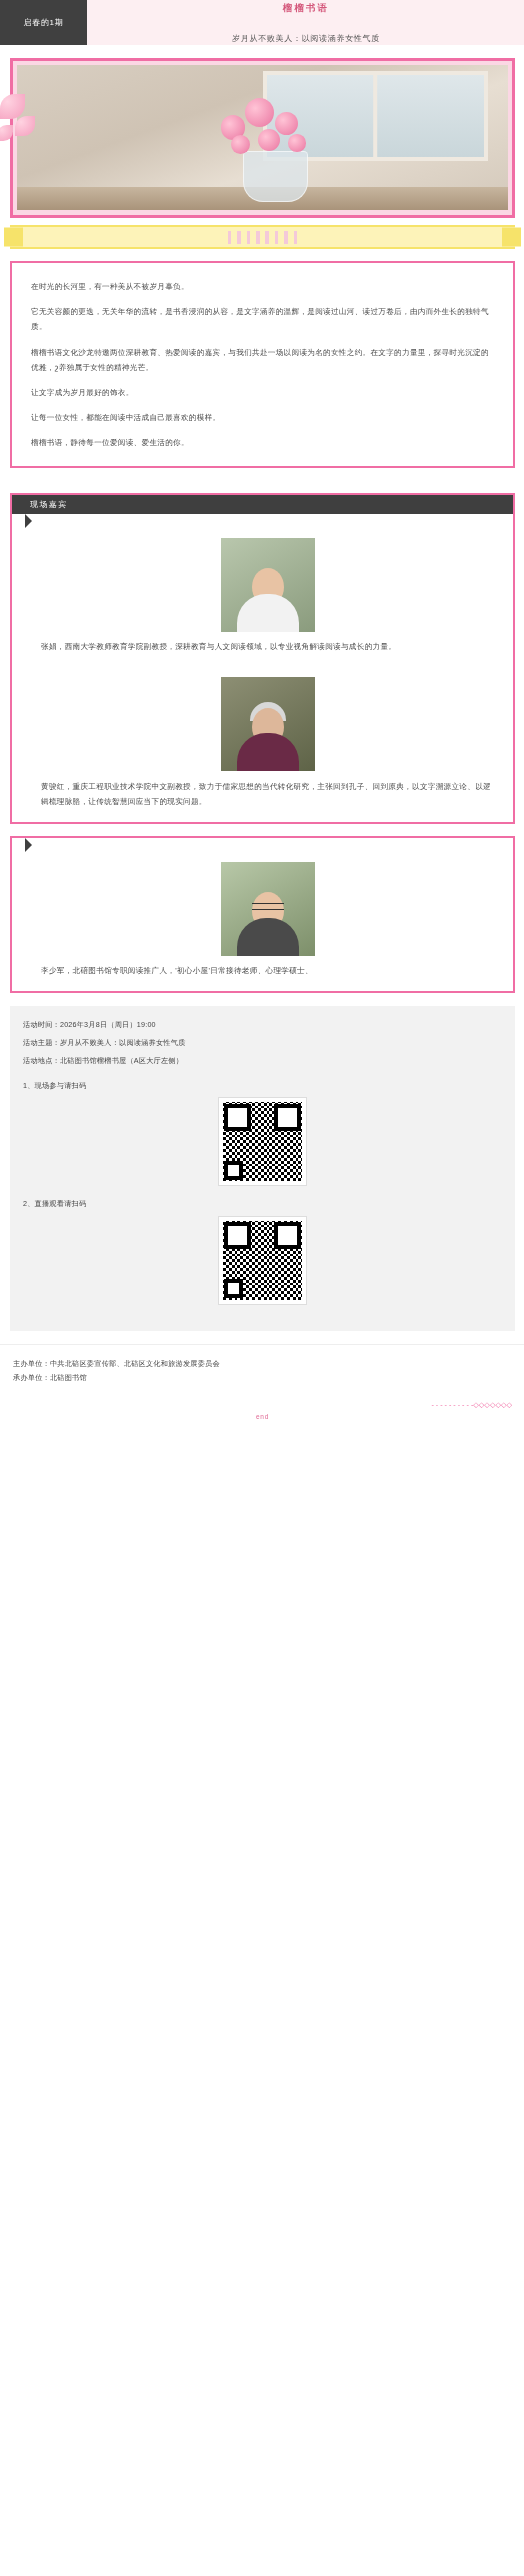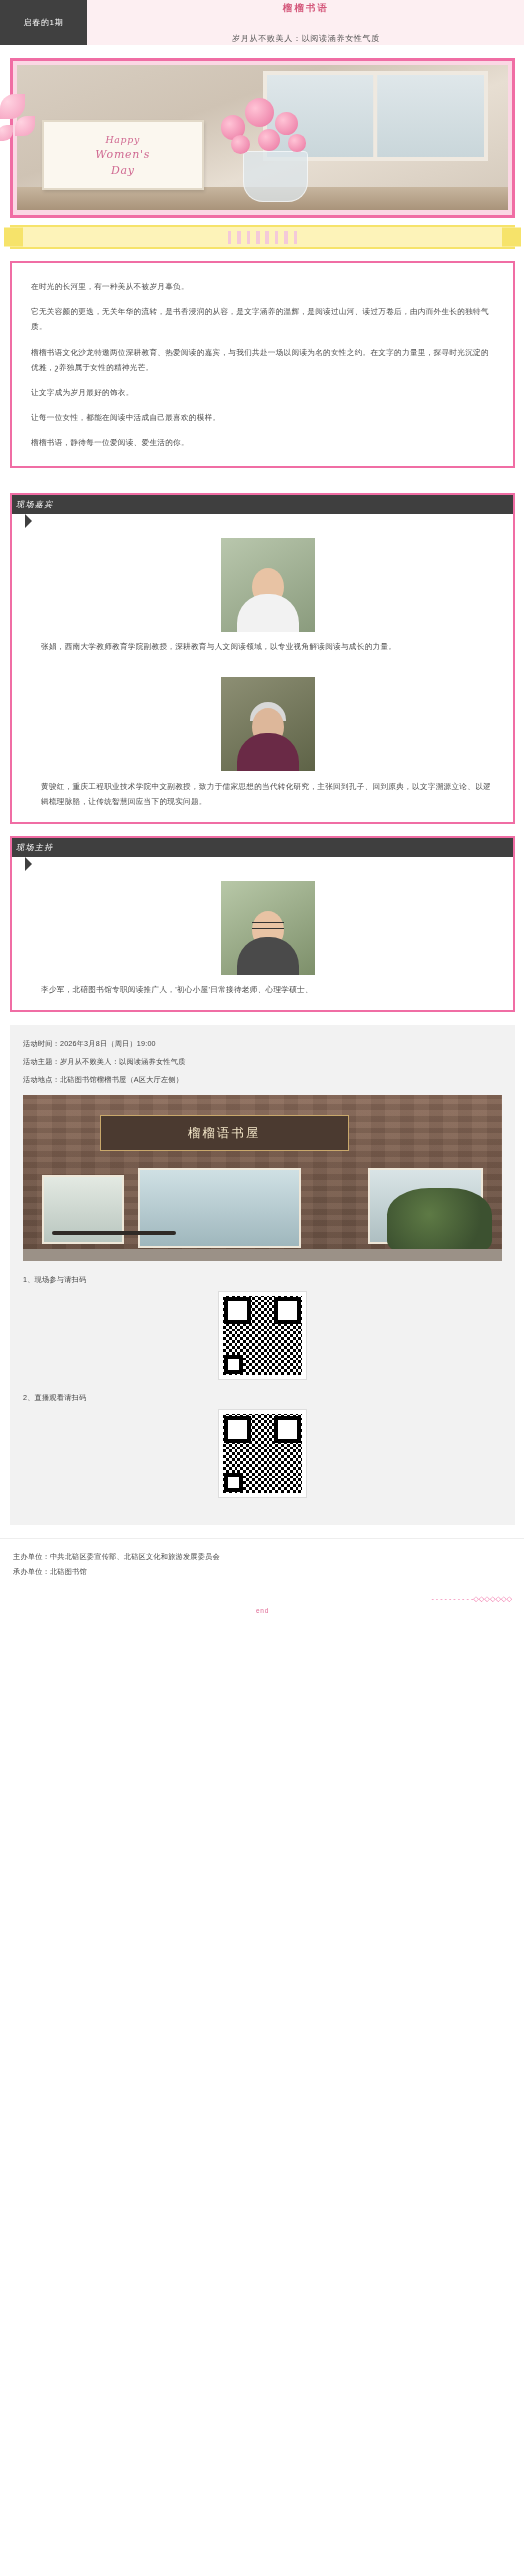--- a/index.html
+++ b/index.html
@@ -188,21 +188,21 @@
     background: #fff;
     padding: 0 0 13px 0;
     position: relative;
   }
   .sec-title-bar {
     background: #3f3f3f;
     height: 19px;
     display:flex; align-items:center;
   }
   .sec-title-bar span {
-    color:#fff; font-size:8px; letter-spacing:1.4px; padding-left:4px;font-style:italic;
+    color:#fff; font-size:8px; letter-spacing:1.4px; padding-left:18px;
   }
   .sec-notch {
     width: 0; height: 0;
     border-left: 7.2px solid #3f3f3f;
     border-top: 7.2px solid transparent;
     border-bottom: 7.2px solid transparent;
     margin-left: 13px;
   }
   .guest { padding: 10px 19px 0 29px; text-align:center; }
   .guest-photo {
@@ -366,25 +366,20 @@
         <div class="table-edge"></div>
         <div class="hero-vase"></div>
         <div class="hero-flowers">
           <i style="left:7.2px;top:22px;width:24.6px;height:24.6px;"></i>
           <i style="left:32px;top:4.3px;width:29px;height:29px;"></i>
           <i style="left:62px;top:19px;width:23px;height:23px;"></i>
           <i style="left:45px;top:36px;width:22px;height:22px;"></i>
           <i style="left:17.4px;top:42px;width:19px;height:19px;"></i>
           <i style="left:75px;top:41px;width:17.4px;height:17.4px;"></i>
         </div>
-        <div class="hero-card">
-          <span class="l1">Happy</span>
-          <span class="l2">Women's</span>
-          <span class="l3">Day</span>
-        </div>
       </div>
     </div>
   </div>
 
   <div class="ribbon">
     <div class="end l"></div>
     <i></i>
       <i></i>
       <i></i>
       <i></i>
@@ -424,50 +419,37 @@
       <div class="guest-photo g2">
         <div class="hair"></div>
           <div class="face"></div>
           <div class="body"></div>
       </div>
       <div class="guest-desc">黄骏红，重庆工程职业技术学院中文副教授，致力于儒家思想的当代转化研究，主张回到孔子、回到原典，以文字溯源立论、以逻辑梳理脉胳，让传统智慧回应当下的现实问题。</div>
     </div>
   </div>
 
   <div class="section">
-    <div class="sec-title-bar">
-      <span>现场主持</span>
-    </div>
     <div class="sec-notch"></div>
 
     <div class="guest">
       <div class="guest-photo h1">
         <div class="face"></div>
           <div class="glasses"></div>
           <div class="body"></div>
       </div>
       <div class="guest-desc">李少军，北碚图书馆专职阅读推广人，'初心小屋'日常接待老师、心理学硕士、</div>
     </div>
   </div>
 
   <div class="info-panel">
     <div class="info-line">活动时间：2026年3月8日（周日）19:00</div>
     <div class="info-line">活动主题：岁月从不败美人：以阅读涵养女性气质</div>
     <div class="info-line">活动地点：北碚图书馆榴榴书屋（A区大厅左侧）</div>
 
-    <div class="shop-photo">
-      <div class="brick"></div>
-      <div class="sign">榴榴语书屋</div>
-      <div class="win-l"></div>
-      <div class="door"></div>
-      <div class="win-r"></div>
-      <div class="plant"></div>
-      <div class="table"></div>
-      <div class="ground"></div>
-    </div>
 
     <div class="qr-block">
       <div class="qr-label">1、现场参与请扫码</div>
       <div class="qr-code">
           <i></i>
         </div>
     </div>
 
     <div class="qr-block">
       <div class="qr-label">2、直播观看请扫码</div>

